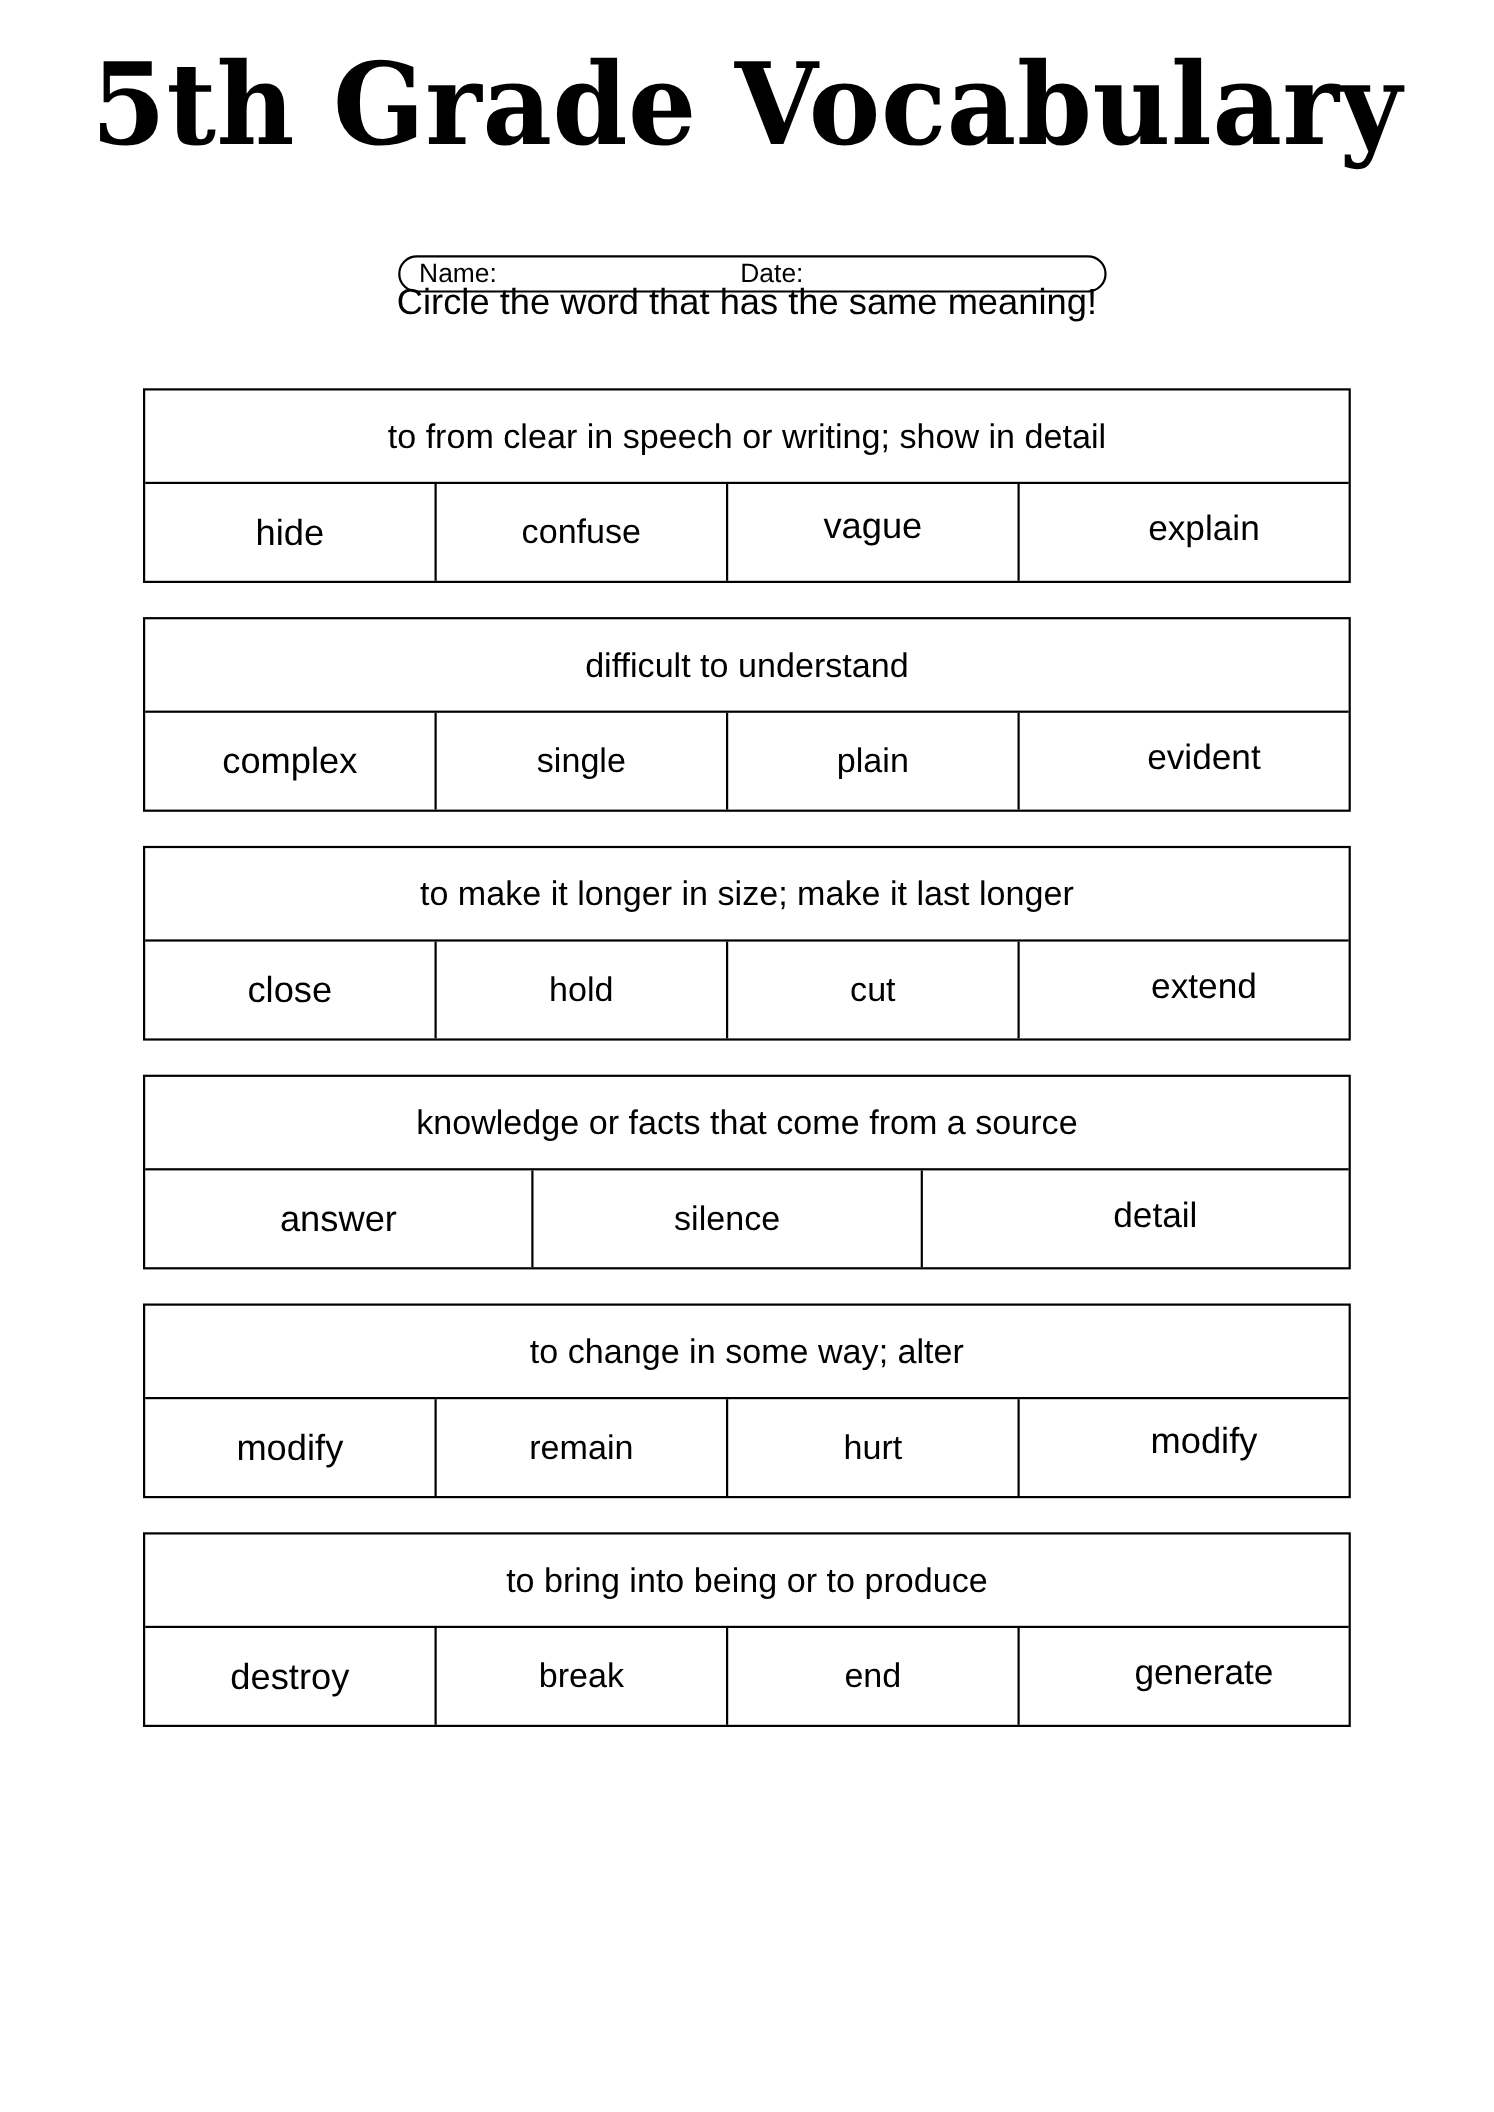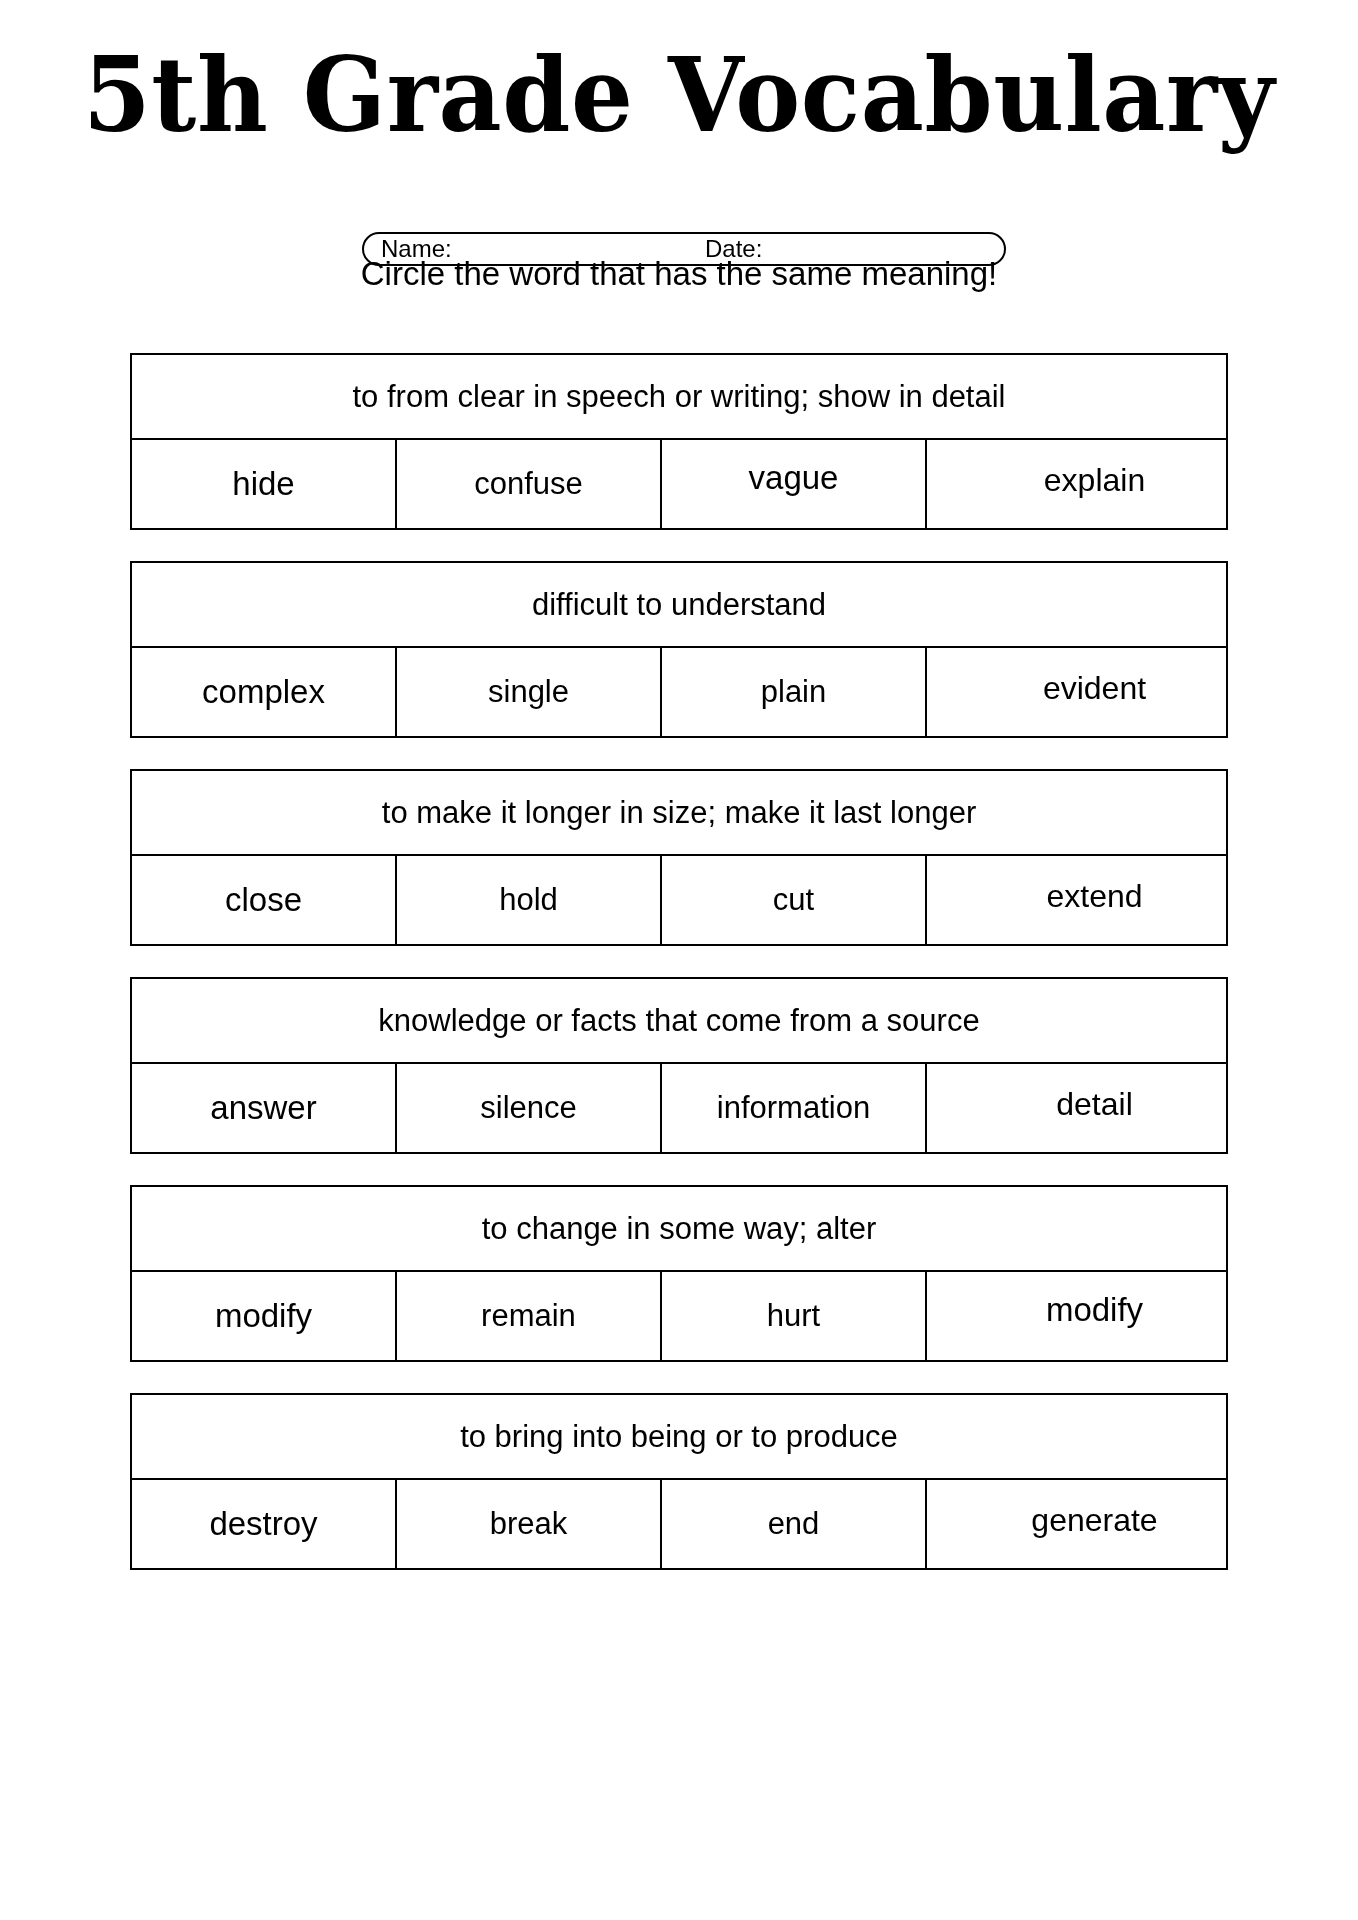--- a/index.html
+++ b/index.html
@@ -57,21 +57,21 @@
   }
   .pill-label {
     position: absolute;
     font-family: "Liberation Sans", sans-serif;
     font-size: 24px;
     line-height: 30px;
     top: 0px;
     white-space: nowrap;
   }
   .pill-name { left: 17px; }
-  .pill-date { left: 341px; }
+  .pill-date { left: 309px; }
 
   
   .instruction {
     position: absolute;
     left: 0;
     top: 254px;
     width: 1358px;
     text-align: center;
     font-family: "Liberation Sans", sans-serif;
     font-size: 33px;
@@ -217,23 +217,20 @@
         <span class="clue-text">knowledge or facts that come from a source</span>
       </div>
       <div class="options">
         <div class="option">
           <span class="option-text j-big">answer</span>
         </div>
         <div class="option">
           <span class="option-text">silence</span>
         </div>
         <div class="option">
-          <span class="option-text">information</span>
-        </div>
-        <div class="option">
           <span class="option-text j-up-sm">detail</span>
         </div>
       </div>
     </div>
 
     <div class="block">
       <div class="clue">
         <span class="clue-text">to change in some way; alter</span>
       </div>
       <div class="options">

